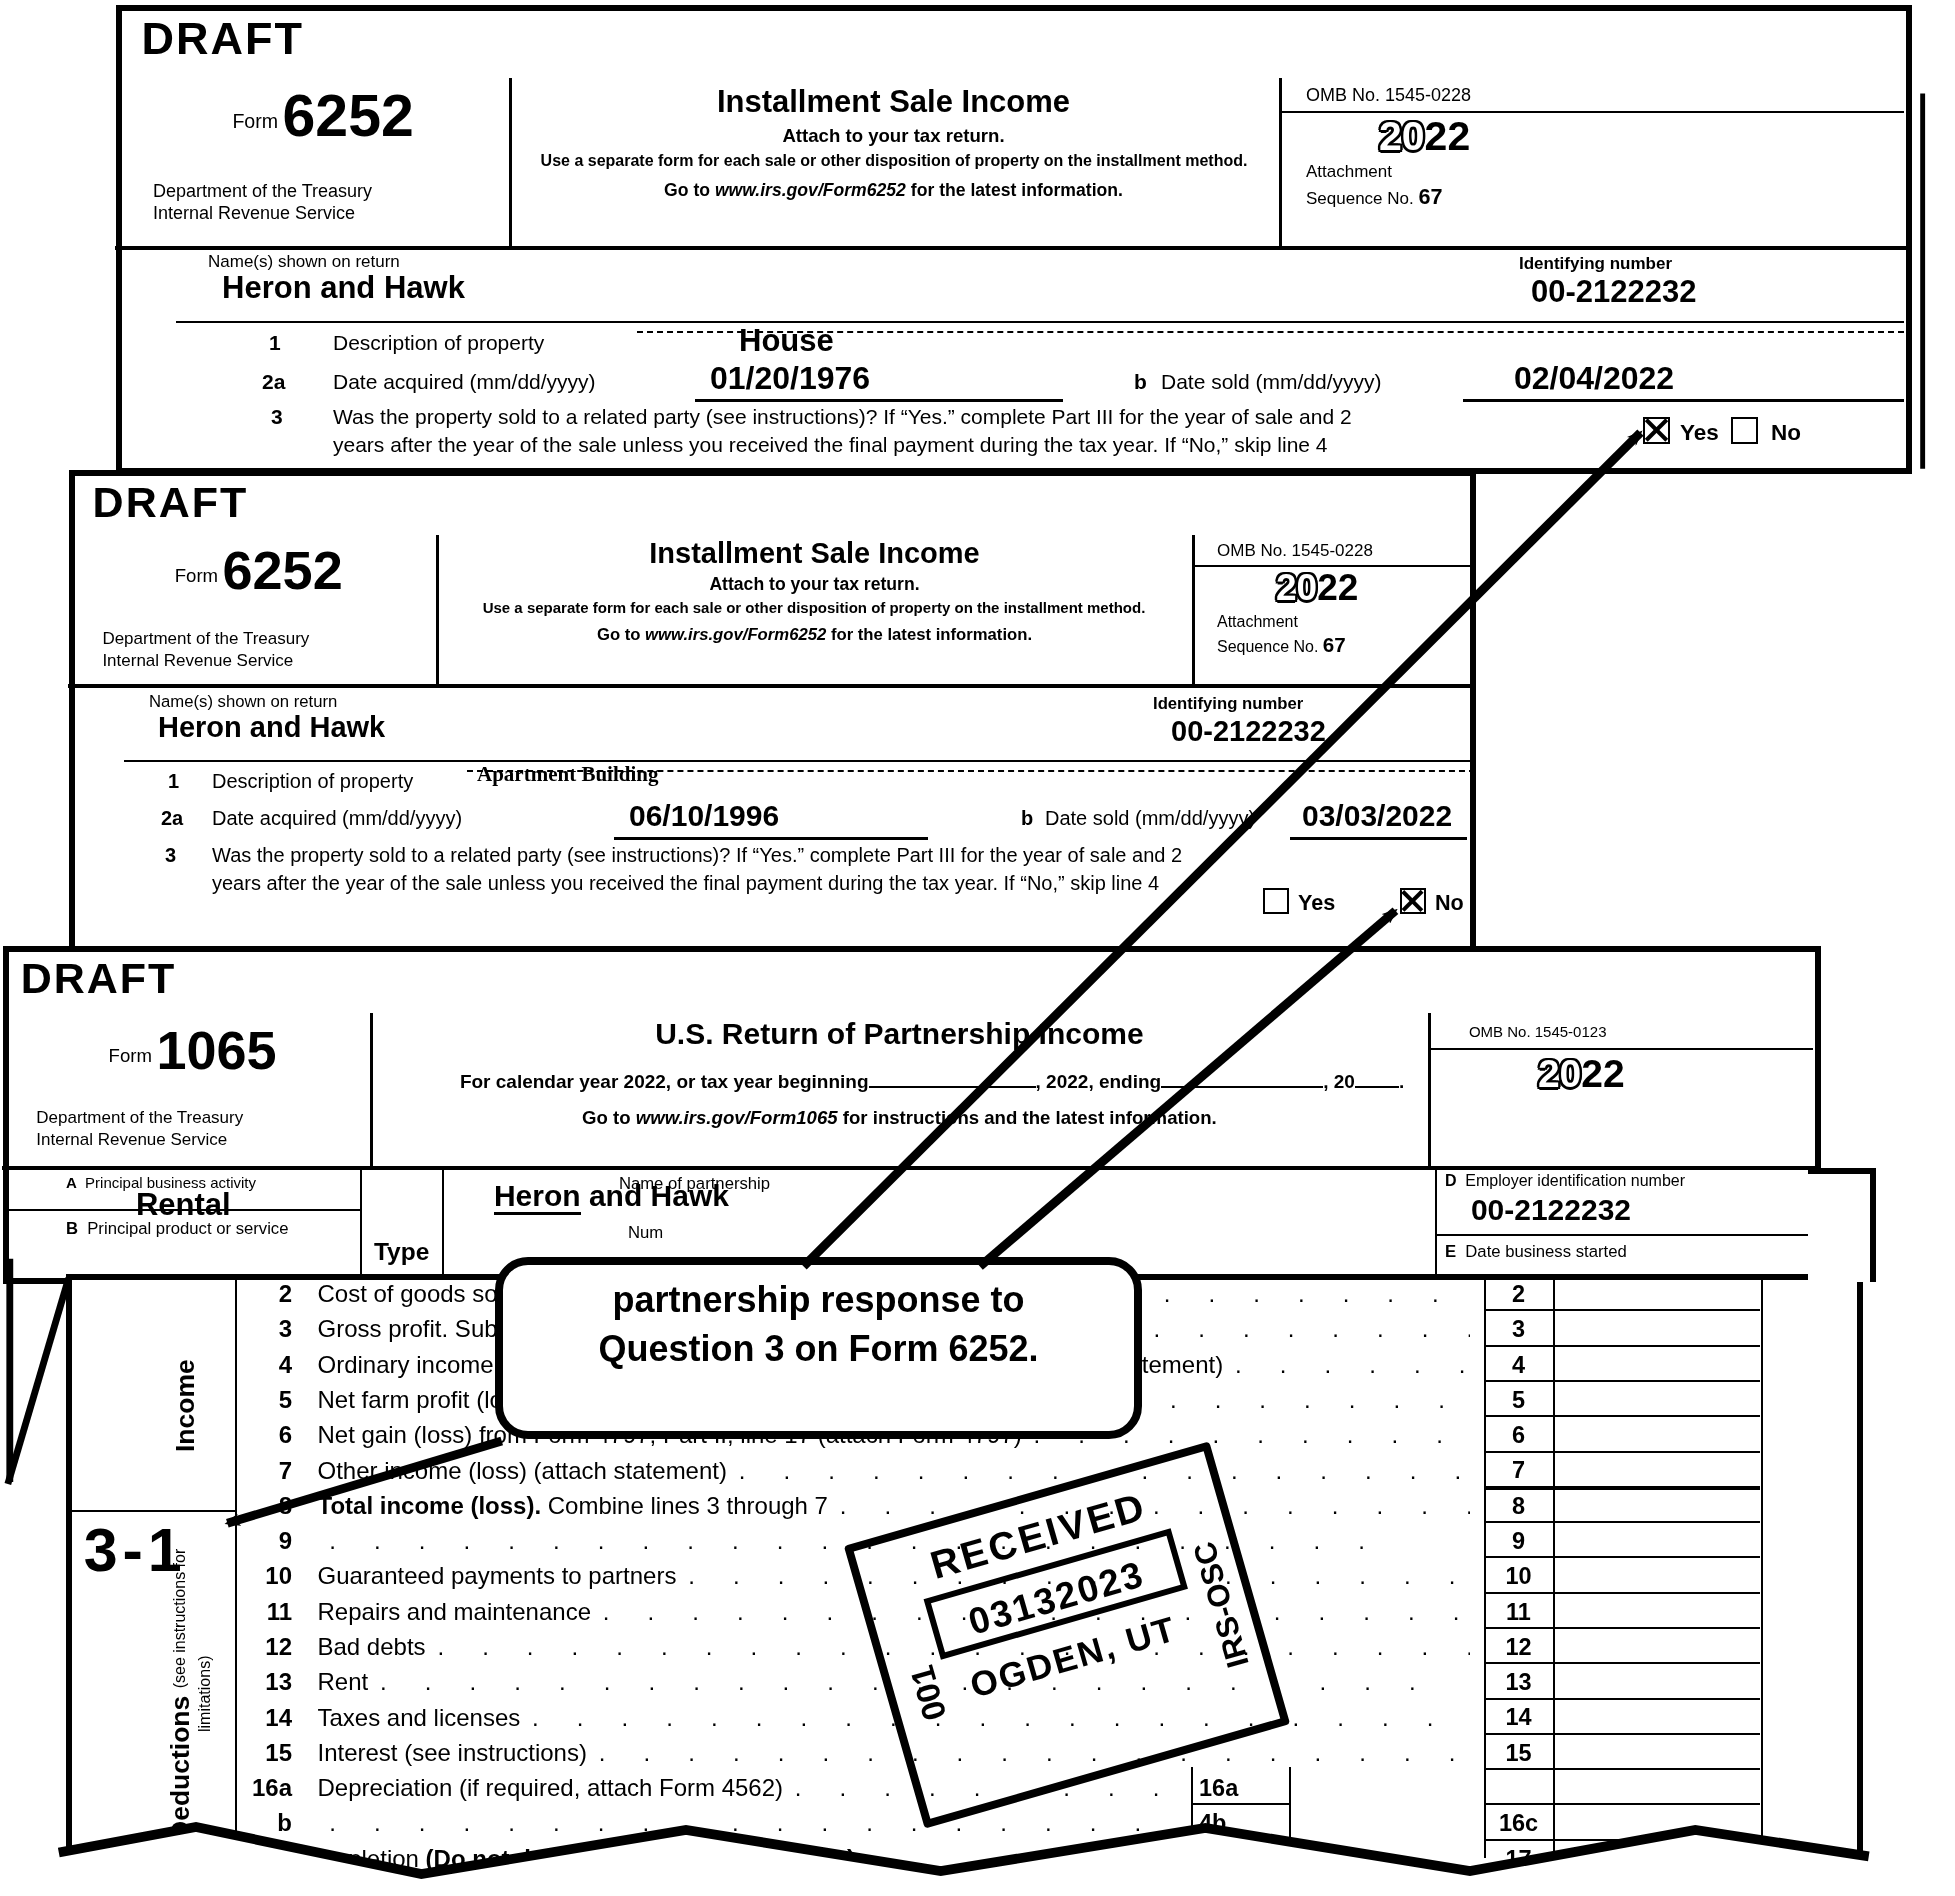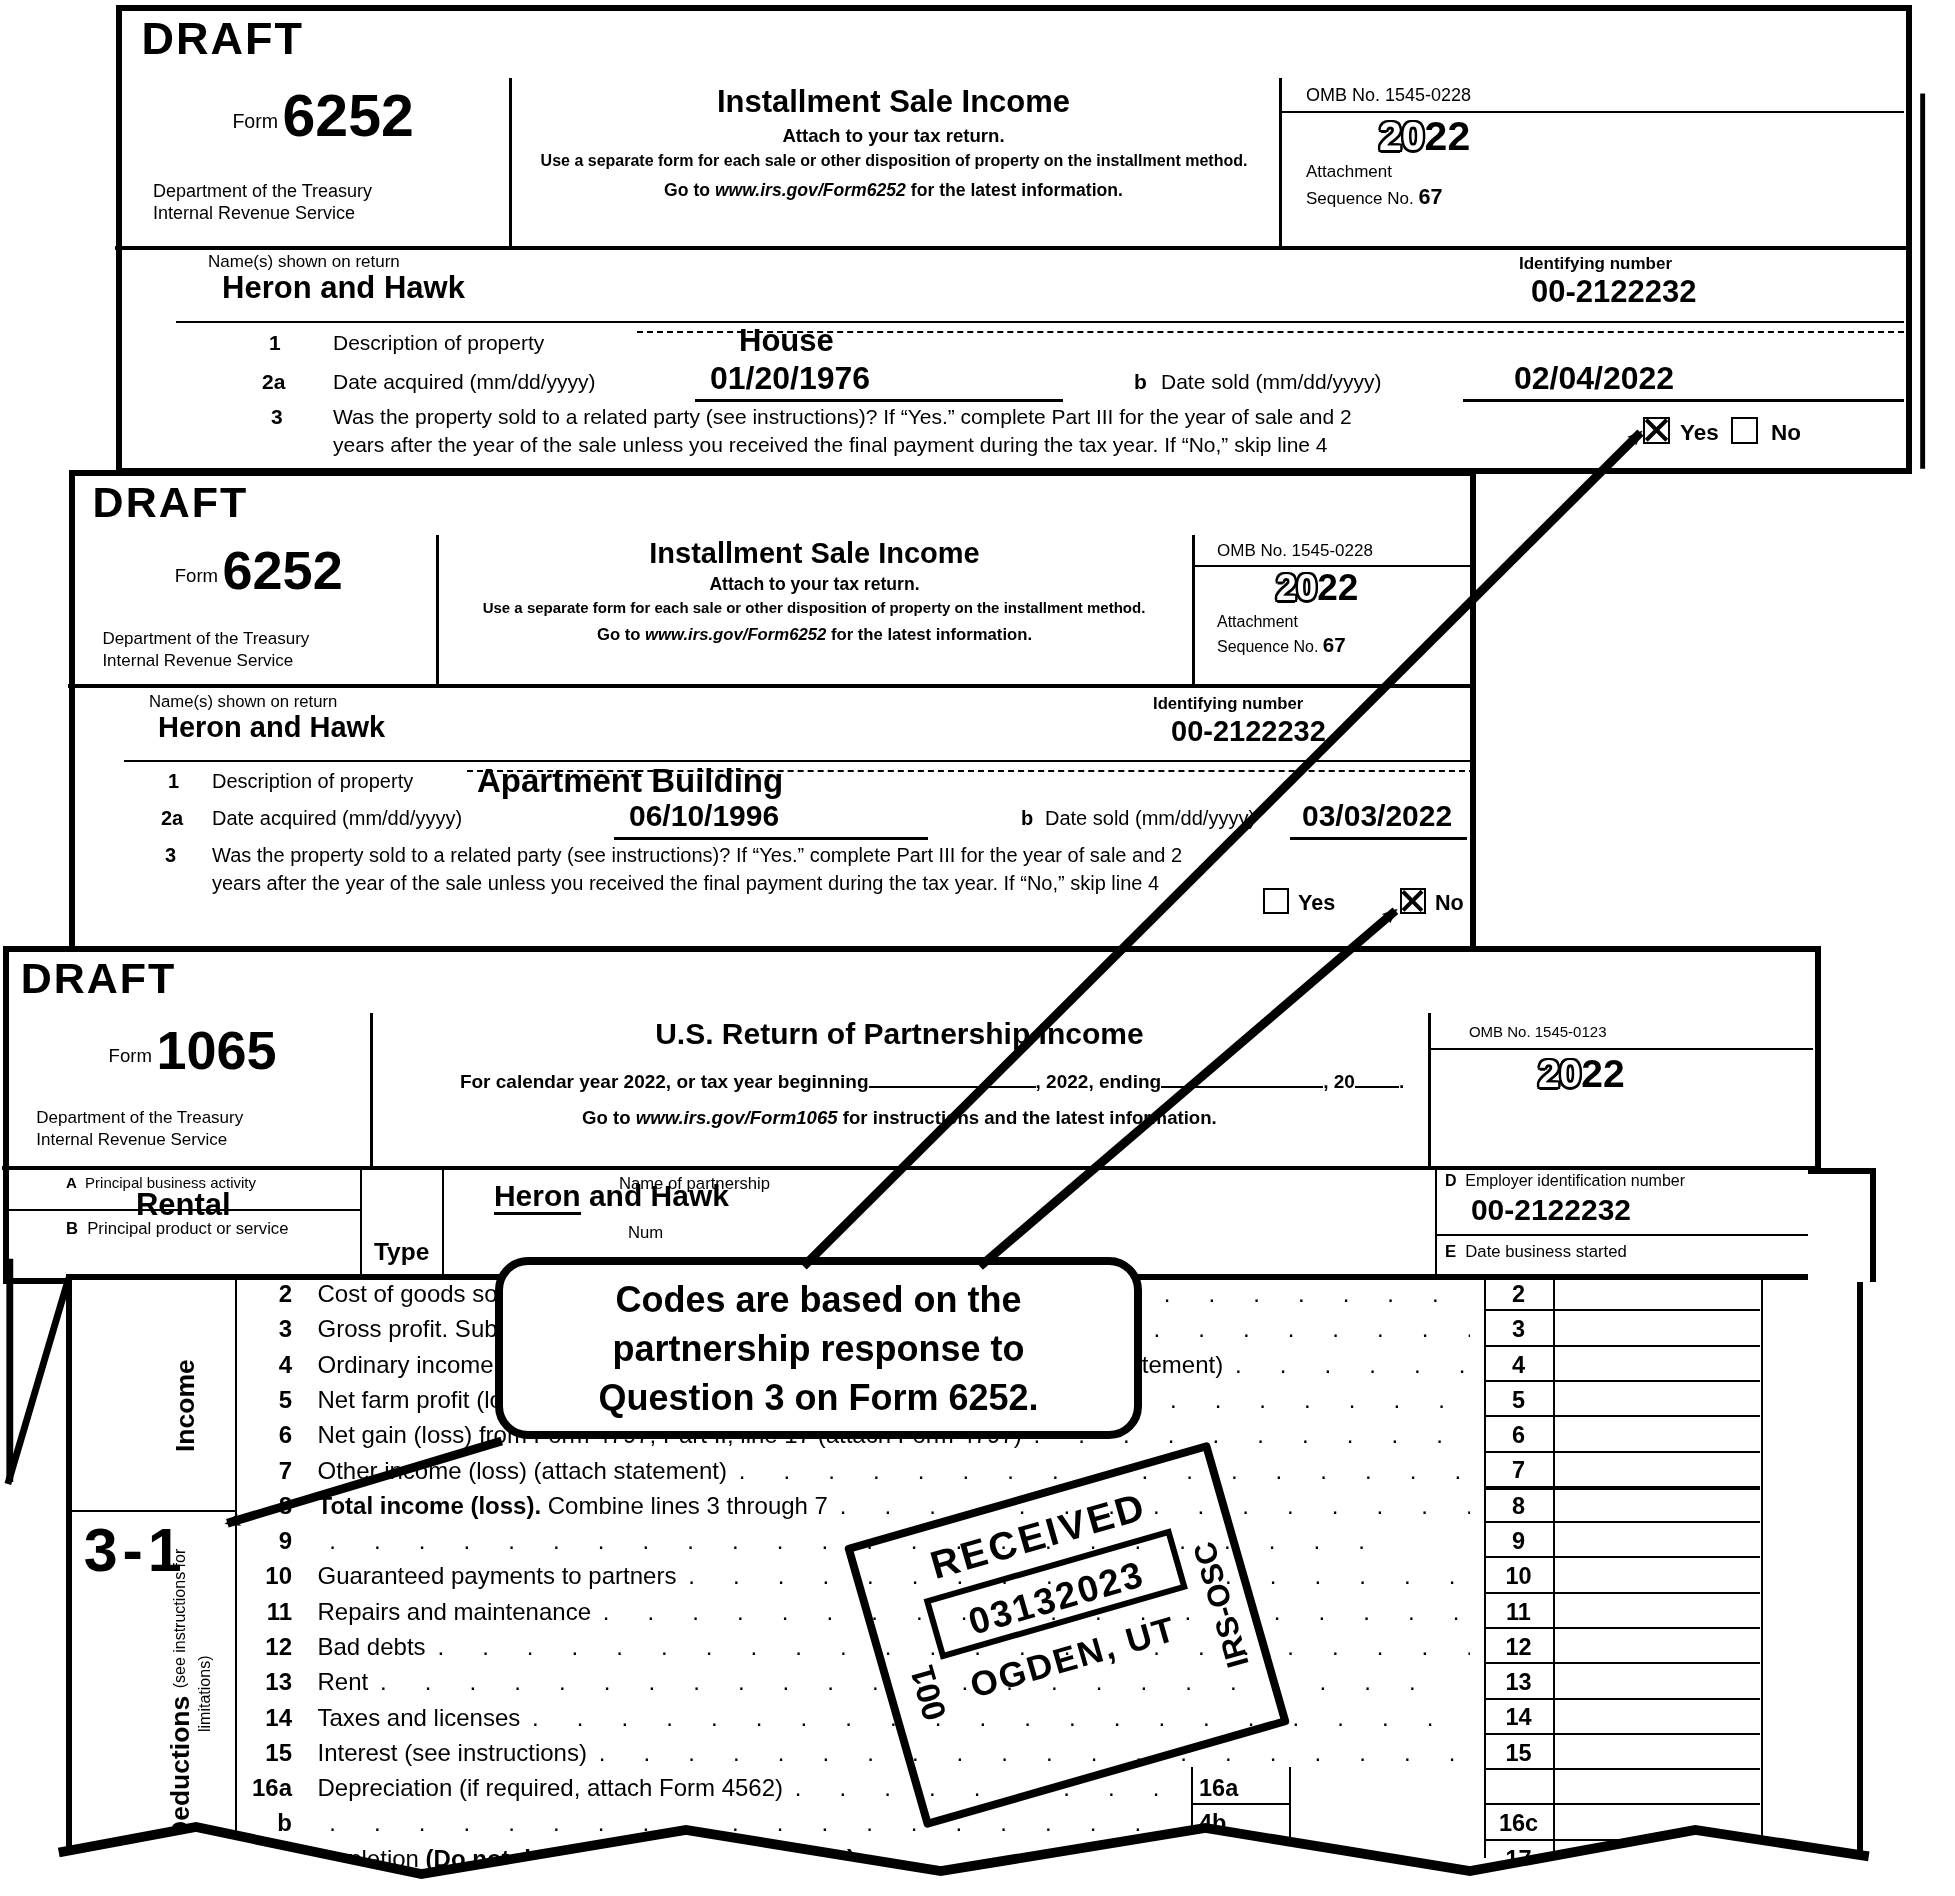--- a/index.html
+++ b/index.html
@@ -125,21 +125,21 @@
 
     <div class="hline" style="left:-6.9px;top:208px;width:1407px;height:3.9px;"></div>
     <div class="abs" style="left:74px;top:216px;font-size:16.7px;">Name(s) shown on return</div>
     <div class="abs b" style="left:83px;top:235px;font-size:29px;">Heron and Hawk</div>
     <div class="abs b" style="left:1078px;top:218px;font-size:16.7px;">Identifying number</div>
     <div class="abs b" style="left:1096px;top:239px;font-size:29px;">00-2122232</div>
     <div class="hline" style="left:49px;top:284px;width:1351px;height:2px;"></div>
 
     <div class="abs b" style="left:93px;top:294px;font-size:20px;">1</div>
     <div class="abs" style="left:137px;top:294px;font-size:20px;">Description of property</div>
-    <div class="abs b" style="left:402px;top:286px;font-size:33px;">Apartment Building</div>
+    <div class="abs b" style="left:402px;top:286px;font-size:21px;font-family:Liberation Serif, serif;">Apartment Building</div>
     <div class="dash" style="left:392px;top:294px;width:1008px;"></div>
 
     <div class="abs b" style="left:86px;top:331px;font-size:20px;">2a</div>
     <div class="abs" style="left:137px;top:331px;font-size:20px;">Date acquired (mm/dd/yyyy)</div>
     <div class="abs b" style="left:554px;top:323px;font-size:30px;">06/10/1996</div>
     <div class="hline" style="left:539px;top:361px;width:314px;height:2.9px;"></div>
     <div class="abs b" style="left:946px;top:331px;font-size:20px;">b</div>
     <div class="abs" style="left:970px;top:331px;font-size:20px;">Date sold (mm/dd/yyyy)</div>
     <div class="abs b" style="left:1227px;top:323px;font-size:30px;">03/03/2022</div>
     <div class="hline" style="left:1215px;top:361px;width:177px;height:2.9px;"></div>
@@ -351,21 +351,20 @@
 
     <div class="vline" style="left:1119px;top:487px;width:2px;height:78px;"></div>
     <div class="vline" style="left:1217px;top:487px;width:2px;height:78px;"></div>
     <div class="hline" style="left:1119px;top:523px;width:98px;height:2px;"></div>
     <div class="hline" style="left:1119px;top:561px;width:98px;height:2px;"></div>
   </section>
 
   <div style="position:absolute;left:1808px;top:1168px;width:68px;height:114px;background:#fff;border-top:6.9px solid #000;border-right:6.9px solid #000;box-sizing:border-box;z-index:4;"></div>
 
   <div id="callout">
-    <div>Codes are based on the</div>
     <div>partnership response to</div>
     <div>Question 3 on Form 6252.</div>
   </div>
 
   <div id="stamp">
     <div class="ctr b" style="margin-top:13.7px;font-size:39px;letter-spacing:2.9px;">RECEIVED</div>
     <div class="ctr b" style="width:257px;height:63px;margin:7.8px auto 0;border:6.9px solid #000;line-height:59px;font-size:37px;letter-spacing:2px;box-sizing:border-box;">
       <span>03132023</span>
     </div>
     <div class="ctr b" style="margin-top:13.7px;font-size:35px;letter-spacing:2px;">OGDEN, UT</div>

